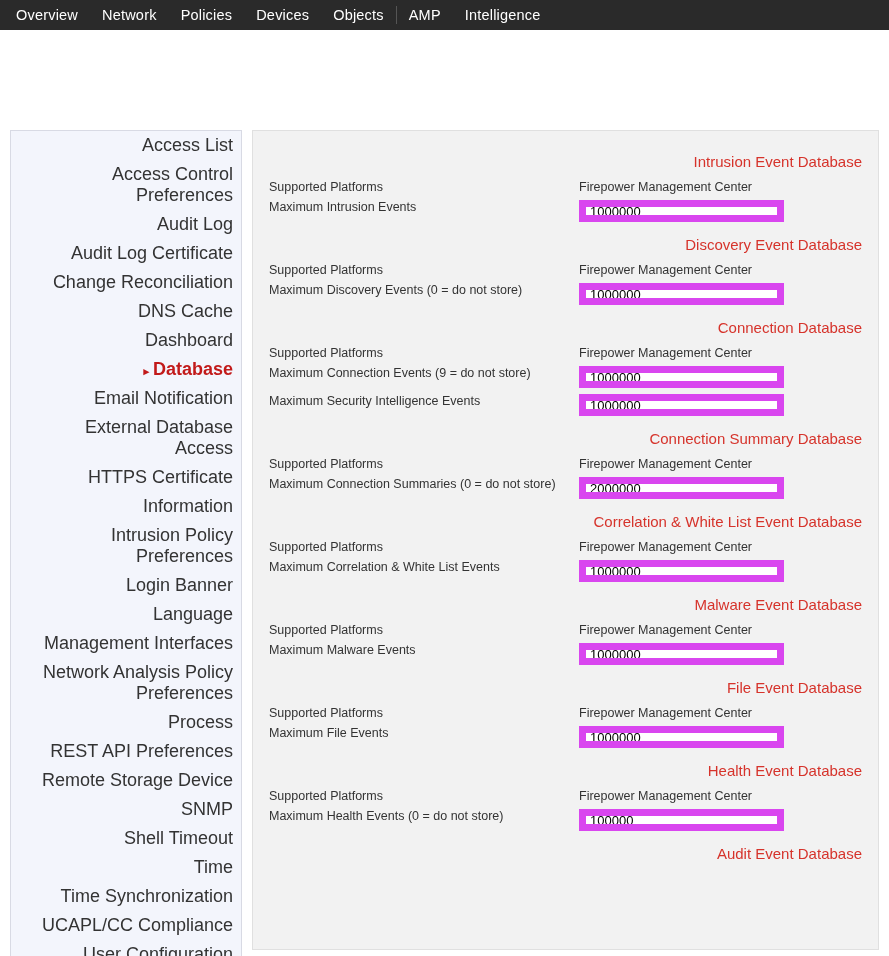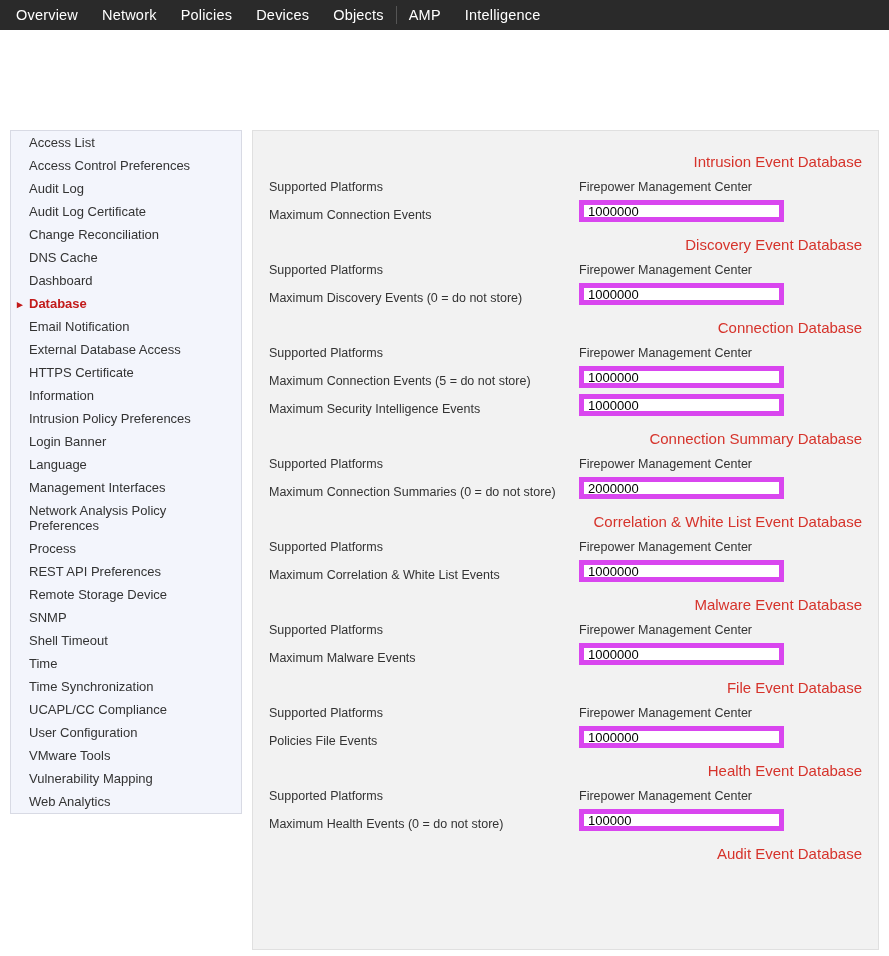--- a/index.html
+++ b/index.html
@@ -40,21 +40,22 @@
   }
   .sidebar {
     width: 232px;
     background: #f3f5fc;
     border: 1px solid #d8dae4;
   }
   .sidebar-item {
     padding: 4px 8px 4px 18px;
     cursor: pointer;
     color: #333;
-    font-size: 13px;
+    font-size: 18px;
+    text-align: right;
   }
   .sidebar-item.active {
     font-weight: bold;
     color: #c21a1a;
     padding-left: 6px;
   }
   .sidebar-item.active::before {
     content: "▸";
     font-size: 11px;
     color: #c21a1a;
@@ -72,35 +73,35 @@
   }
   .section-title {
     color: #d6332b;
     font-size: 15px;
     margin: 14px 0 10px 0;
     font-weight: normal;
     text-align: right;
   }
   .row {
     display: flex;
-    align-items: flex-end;
+    align-items: flex-start;
     margin-bottom: 6px;
     font-size: 12.5px;
   }
   .label {
     width: 310px;
     color: #333;
   }
   .value-text {
     color: #333;
   }
   .value-input {
     width: 205px;
     height: 22px;
-    border: 5px solid #d946ef;
+    border: 7px solid #d946ef;
     background: #fff;
     padding: 1px 4px;
     font-size: 13px;
     font-family: inherit;
   }
 </style>
 </head>
 <body>
 
 <div class="topnav" id="topnav">
@@ -146,39 +147,39 @@
       <div class="sidebar-item"><span>Vulnerability Mapping</span></div>
       <div class="sidebar-item"><span>Web Analytics</span></div>
     </div>
   <div class="main" id="main">
       <div class="section-title">Intrusion Event Database</div>
       <div class="row">
         <div class="label">Supported Platforms</div>
         <div class="value-text">Firepower Management Center</div>
       </div>
       <div class="row">
-        <div class="label">Maximum Connection Events</div>
+        <div class="label">Maximum Intrusion Events</div>
         <input class="value-input" type="text" value="1000000" style="">
       </div>
       <div class="section-title">Discovery Event Database</div>
       <div class="row">
         <div class="label">Supported Platforms</div>
         <div class="value-text">Firepower Management Center</div>
       </div>
       <div class="row">
         <div class="label">Maximum Discovery Events (0 = do not store)</div>
         <input class="value-input" type="text" value="1000000" style="">
       </div>
       <div class="section-title">Connection Database</div>
       <div class="row">
         <div class="label">Supported Platforms</div>
         <div class="value-text">Firepower Management Center</div>
       </div>
       <div class="row">
-        <div class="label">Maximum Connection Events (5 = do not store)</div>
+        <div class="label">Maximum Connection Events (9 = do not store)</div>
         <input class="value-input" type="text" value="1000000" style="">
       </div>
       <div class="row">
         <div class="label">Maximum Security Intelligence Events</div>
         <input class="value-input" type="text" value="1000000" style="">
       </div>
       <div class="section-title">Connection Summary Database</div>
       <div class="row">
         <div class="label">Supported Platforms</div>
         <div class="value-text">Firepower Management Center</div>
@@ -204,21 +205,21 @@
       <div class="row">
         <div class="label">Maximum Malware Events</div>
         <input class="value-input" type="text" value="1000000" style="">
       </div>
       <div class="section-title">File Event Database</div>
       <div class="row">
         <div class="label">Supported Platforms</div>
         <div class="value-text">Firepower Management Center</div>
       </div>
       <div class="row">
-        <div class="label">Policies File Events</div>
+        <div class="label">Maximum File Events</div>
         <input class="value-input" type="text" value="1000000" style="">
       </div>
       <div class="section-title">Health Event Database</div>
       <div class="row">
         <div class="label">Supported Platforms</div>
         <div class="value-text">Firepower Management Center</div>
       </div>
       <div class="row">
         <div class="label">Maximum Health Events (0 = do not store)</div>
         <input class="value-input" type="text" value="100000" style="">

